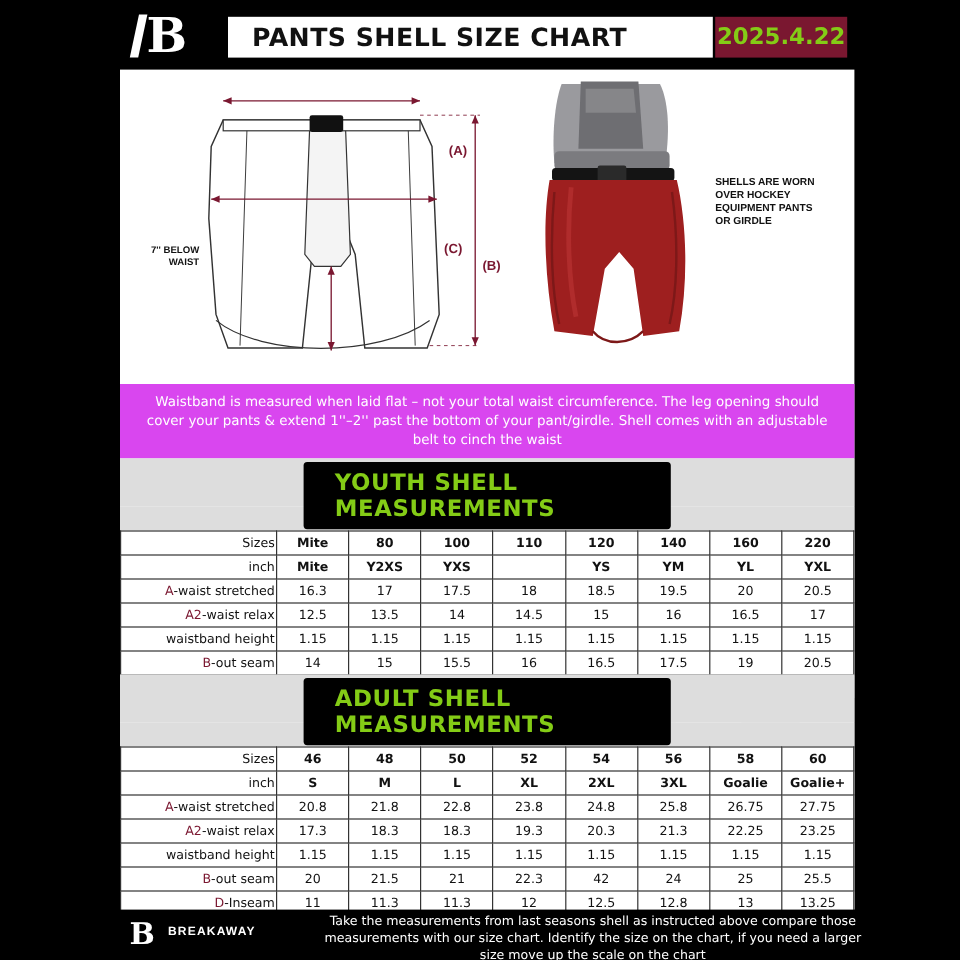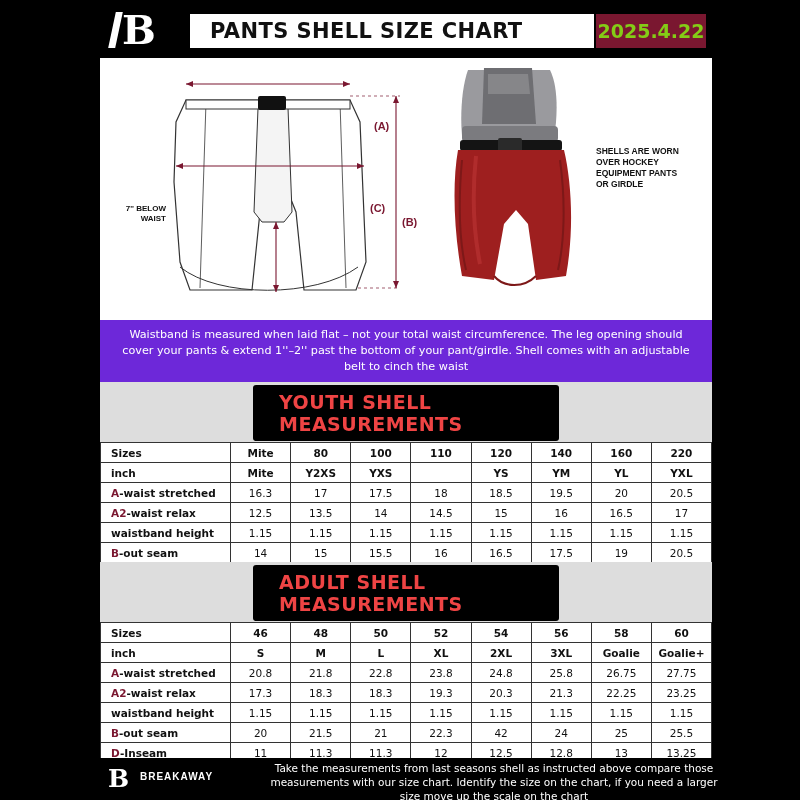--- a/index.html
+++ b/index.html
@@ -45,47 +45,47 @@
 
   .dim-label{position:absolute;font-size:11px;font-weight:bold;color:#7a1730;}
   .small-note{position:absolute;font-size:8.5px;font-weight:bold;color:#111;line-height:1.28;}
   .waist-note{position:absolute;font-size:8px;font-weight:bold;color:#111;line-height:1.25;text-align:right;}
 
   
   .photo{position:absolute;left:332px;top:6px;width:162px;height:250px;}
 
   
   .band{
-    position:absolute;left:100px;top:320px;width:612px;height:62px;background:#6d28d9;
+    position:absolute;left:100px;top:320px;width:612px;height:62px;background:#d946ef;
     display:flex;align-items:center;justify-content:center;
   }
   .band p{
     margin:0;color:#fff;font-size:11.2px;line-height:1.42;text-align:center;width:580px;
     font-family:"DejaVu Sans",sans-serif;
   }
 
   
   .sec-wrap{position:relative;width:612px;height:40px;background:#ddd;}
   .sec-pill{
     position:absolute;left:50%;transform:translateX(-50%);top:3px;
-    background:#000;color:#ef4444;padding:6px 26px;border-radius:3px;
+    background:#000;color:#84cc16;padding:6px 26px;border-radius:3px;
     font-size:19px;font-weight:bold;letter-spacing:.5px;font-family:"DejaVu Sans",sans-serif;
   }
   .unit{
     width:612px;background:#ddd;text-align:center;font-size:12px;color:#111;
     padding:1px 0 5px 0;font-family:"DejaVu Sans",sans-serif;
   }
 
   
   table.sz{border-collapse:collapse;width:612px;background:#fff;table-layout:fixed;}
   table.sz td{
     border:1px solid #333;height:17px;font-size:10.5px;text-align:center;color:#111;
     font-family:"DejaVu Sans",sans-serif;
   }
-  table.sz td.lbl{text-align:left;padding-left:10px;font-weight:bold;width:118px;}
+  table.sz td.lbl{text-align:right;padding-left:10px;font-weight:normal;width:118px;}
   table.sz td.lbl .k{color:#7a1730;}
   table.sz td.hd{font-weight:bold;}
 
   
   .footer{position:absolute;left:0;top:758px;width:800px;height:42px;background:#000;}
   .foot-logo{position:absolute;left:104px;top:6px;width:150px;height:30px;color:#fff;}
   .foot-logo .fb{position:absolute;left:4px;top:0px;font-family:"DejaVu Serif",serif;
     font-size:25px;font-weight:bold;}
   .foot-logo .fname{position:absolute;left:36px;top:7px;font-size:10px;font-weight:bold;letter-spacing:1px;}
   .foot-text{

